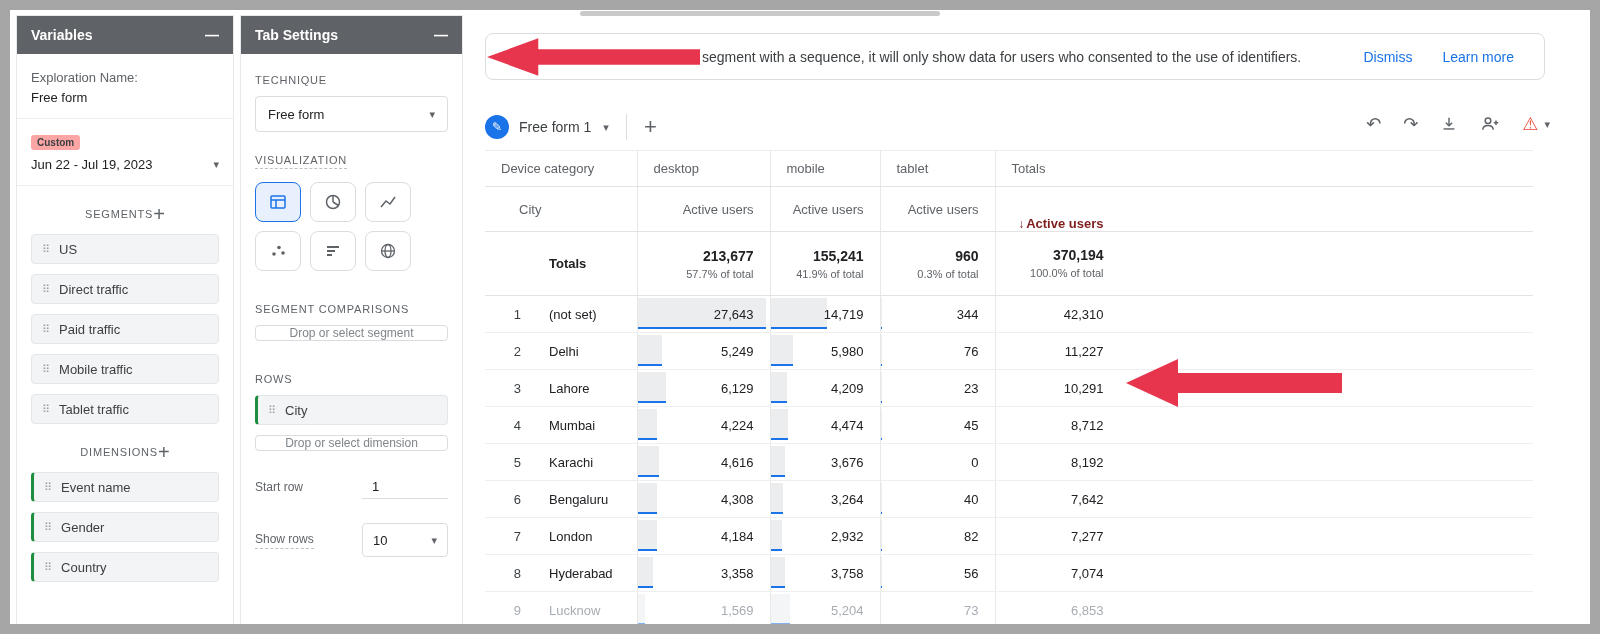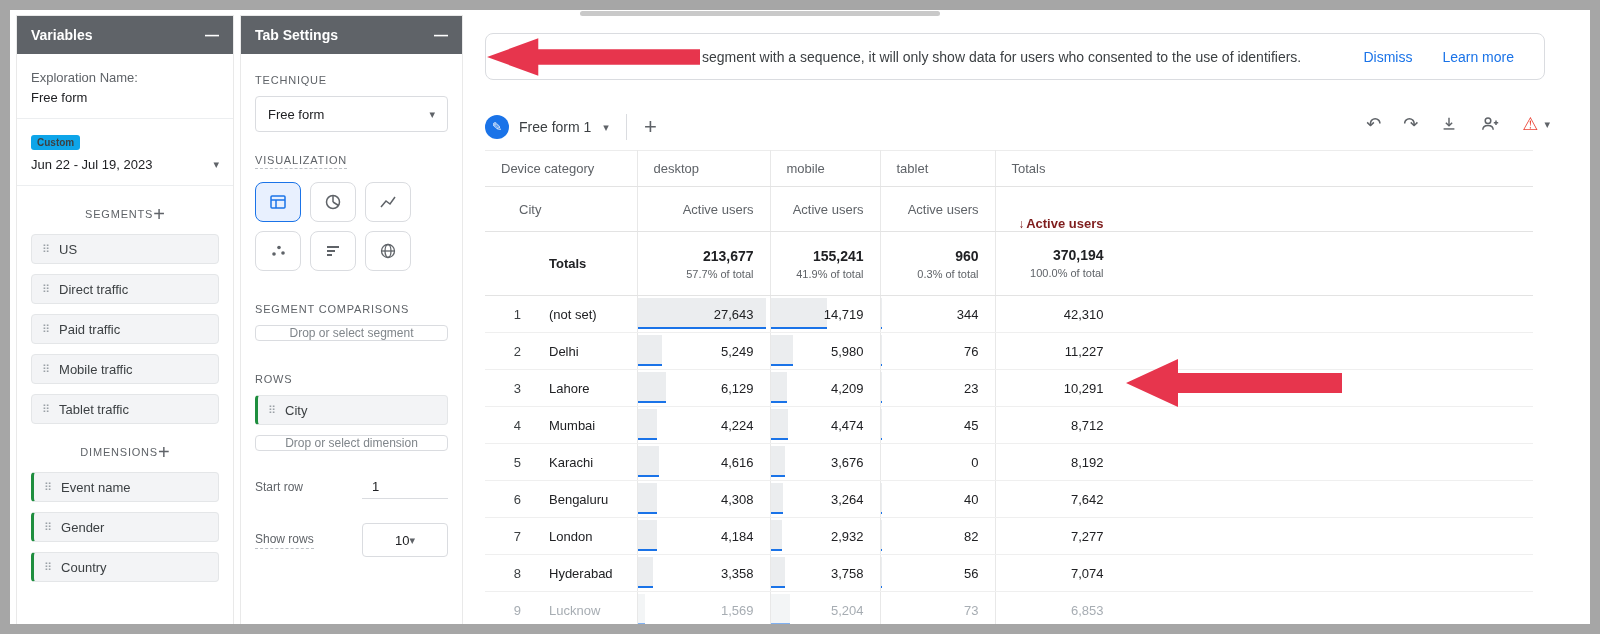--- a/index.html
+++ b/index.html
@@ -11,42 +11,42 @@
   .panel { position:absolute; top:5px; background:#fff; border:1px solid #e9e9e9; height:612px; }
   .panel.variables { left:6px; width:218px; }
   .panel.settings  { left:230px; width:223px; }
   .panel-header { height:38px; background:var(--panel-header-gray,#5f6368); color:#fff; display:flex; align-items:center; justify-content:space-between; padding:0 14px; font-size:14px; font-weight:700; }
   .min-dash { color:#fff; font-weight:700; cursor:pointer; line-height:1; font-size:14px; }
   .panel-body { padding:12px 14px; }
 
   .expl-label { font-size:13px; color:#5f6368; margin-top:4px; }
   .expl-name  { font-size:13px; color:#202124; margin-top:5px; cursor:text; }
   .divider { height:1px; background:#eceef0; margin:13px -14px; }
-  .custom-badge { display:inline-block; font-size:10px; font-weight:700; color:#3c4043; background:#0ea5e9; border-radius:3px; padding:2px 6px; }
+  .custom-badge { display:inline-block; font-size:10px; font-weight:700; color:#3c4043; background:#fca5a5; border-radius:3px; padding:2px 6px; }
   .date-row { display:flex; align-items:center; justify-content:space-between; margin-top:7px; font-size:13px; color:#202124; cursor:pointer; }
   .caret { color:#5f6368; font-size:11px; line-height:1; }
   .section-row { display:flex; align-items:center; justify-content:center; margin:18px 0 10px; }
   .section-label { font-size:11px; letter-spacing:.8px; color:#5f6368; font-weight:500; }
   .plus-btn { font-size:20px; color:#5f6368; line-height:1; cursor:pointer; font-weight:400; }
   .chip { display:flex; align-items:center; gap:9px; height:30px; background:#f3f4f6; border:1px solid #e4e6e8; border-radius:4px; padding:0 10px; margin-bottom:10px; font-size:13px; color:#3c4043; cursor:grab; }
   .chip .handle { color:#9aa0a6; font-size:11px; line-height:1; }
   .chip.dim { border-left:3px solid var(--dimension-green,#1e8e3e); }
 
   .field-label { font-size:11px; letter-spacing:.8px; color:#5f6368; font-weight:500; margin-top:22px; }
   .dashed-underline { border-bottom:1px dashed #bdc1c6; padding-bottom:2px; display:inline-block; }
   .select-box { margin-top:10px; height:36px; border:1px solid #dadce0; border-radius:4px; display:flex; align-items:center; justify-content:space-between; padding:0 12px; font-size:13px; color:#202124; cursor:pointer; background:#fff; }
   .viz-grid { display:grid; grid-template-columns:repeat(3,46px); gap:9px; margin-top:13px; }
   .viz-btn { height:40px; border:1px solid #dadce0; border-radius:8px; display:flex; align-items:center; justify-content:center; color:#5f6368; background:#fff; cursor:pointer; }
   .viz-btn.selected { border-color:var(--accent-blue,#1a73e8); background:var(--selected-viz-bg,#e8f0fe); color:var(--accent-blue,#1a73e8); }
   .viz-btn svg { display:block; }
   .drop-zone { margin-top:10px; height:16px; border:1px solid #dadce0; border-radius:4px; display:flex; align-items:center; justify-content:center; font-size:12px; color:#80868b; cursor:pointer; }
   .mt-lg { margin-top:32px; }
   .inline-row { display:flex; align-items:center; justify-content:space-between; margin-top:24px; font-size:12px; color:#5f6368; }
   .start-row-input { width:86px; border-bottom:1px solid #dadce0; font-size:13px; color:#202124; padding:4px 10px; cursor:text; }
-  .show-rows-select { width:86px; height:34px; border:1px solid #dadce0; border-radius:4px; display:flex; align-items:center; justify-content:center; padding:8px 10px; font-size:13px; color:#202124; cursor:pointer; }
+  .show-rows-select { width:86px; height:34px; border:1px solid #dadce0; border-radius:4px; display:flex; align-items:center; justify-content:space-between; padding:8px 10px; font-size:13px; color:#202124; cursor:pointer; }
 
   
   .main { position:absolute; left:453px; top:0; width:1127px; height:614px; background:#fff; }
   .hscroll-thumb { position:absolute; left:117px; top:1px; width:360px; height:5px; border-radius:3px; background:#c9c9c9; cursor:pointer; }
 
   .banner { position:absolute; left:22px; top:23px; width:1060px; height:47px; border:1px solid #dadce0; border-radius:8px; display:flex; align-items:center; font-size:14px; color:#3c4043; background:#fff; }
   .banner-msg { padding-left:216px; white-space:nowrap; overflow:hidden; }
   .banner-actions { margin-left:auto; display:flex; gap:30px; padding-right:30px; font-weight:500; color:var(--accent-blue,#1a73e8); font-size:14px; }
   .banner-actions span { cursor:pointer; white-space:nowrap; }
 

